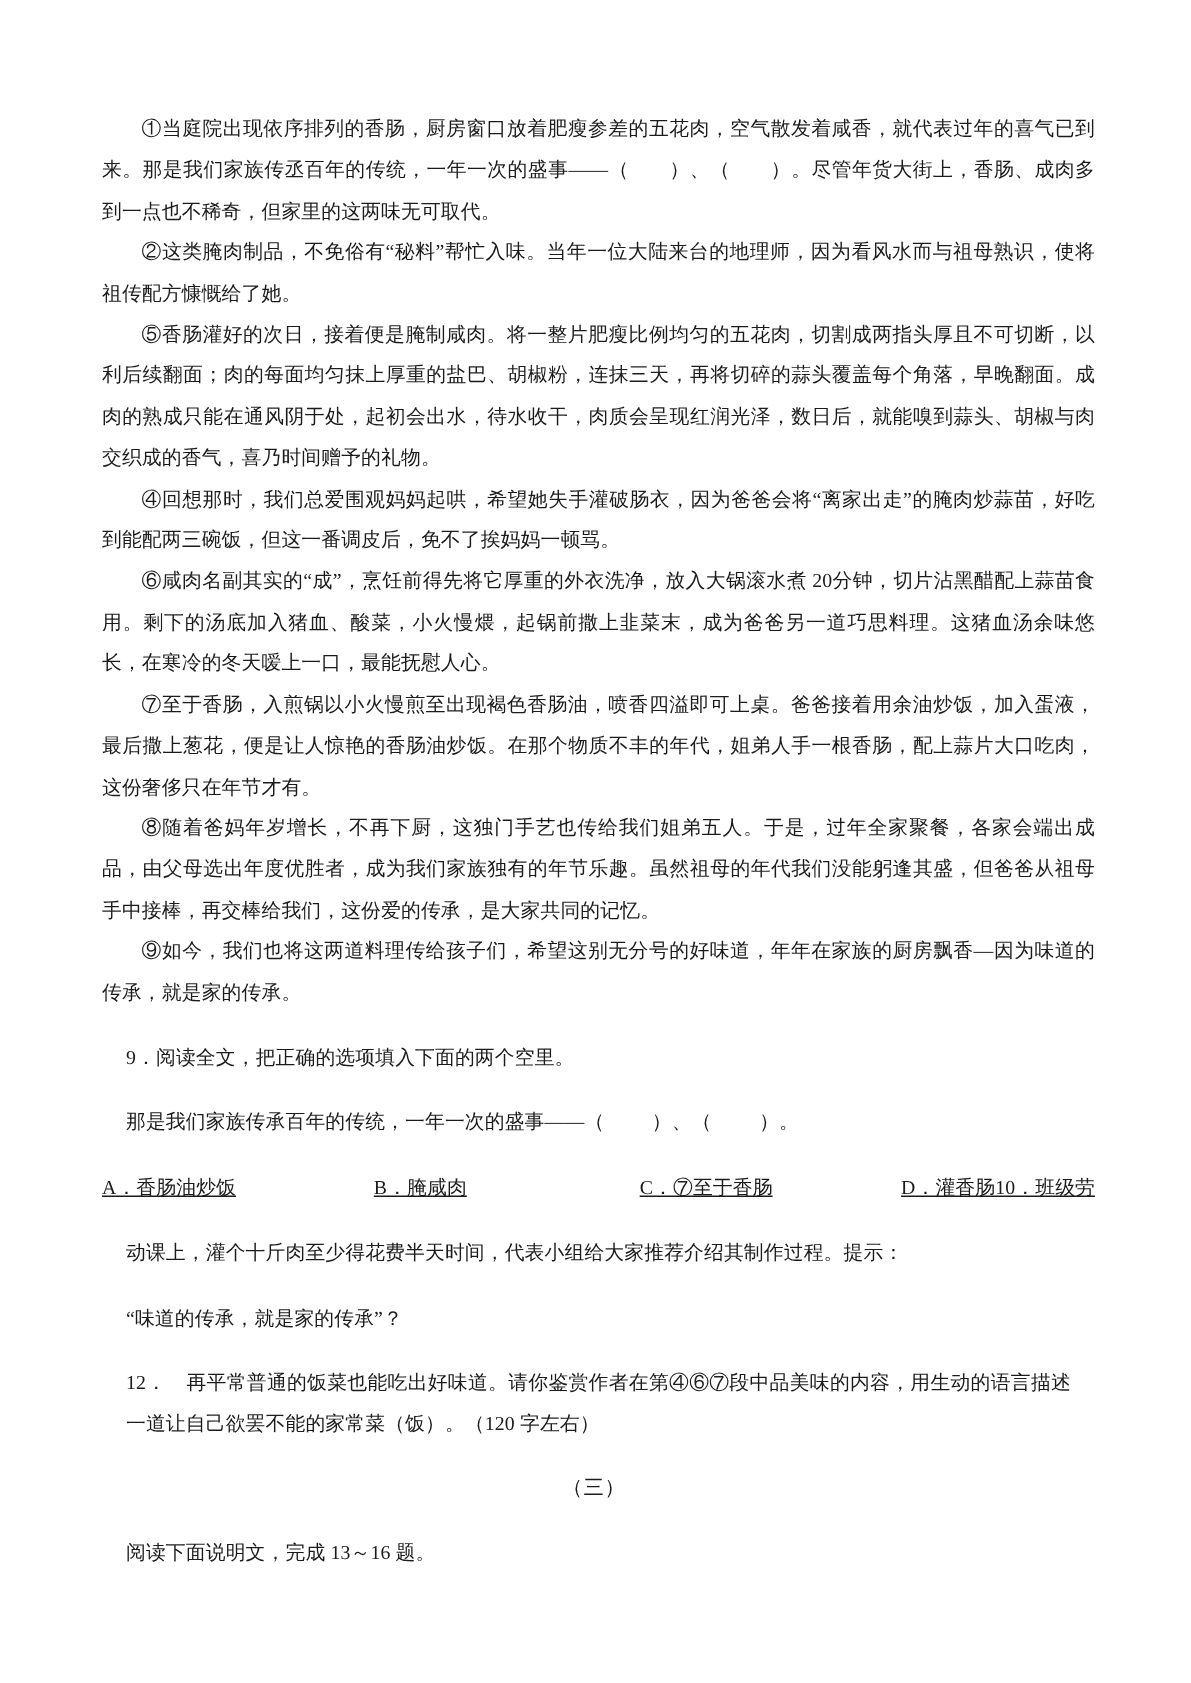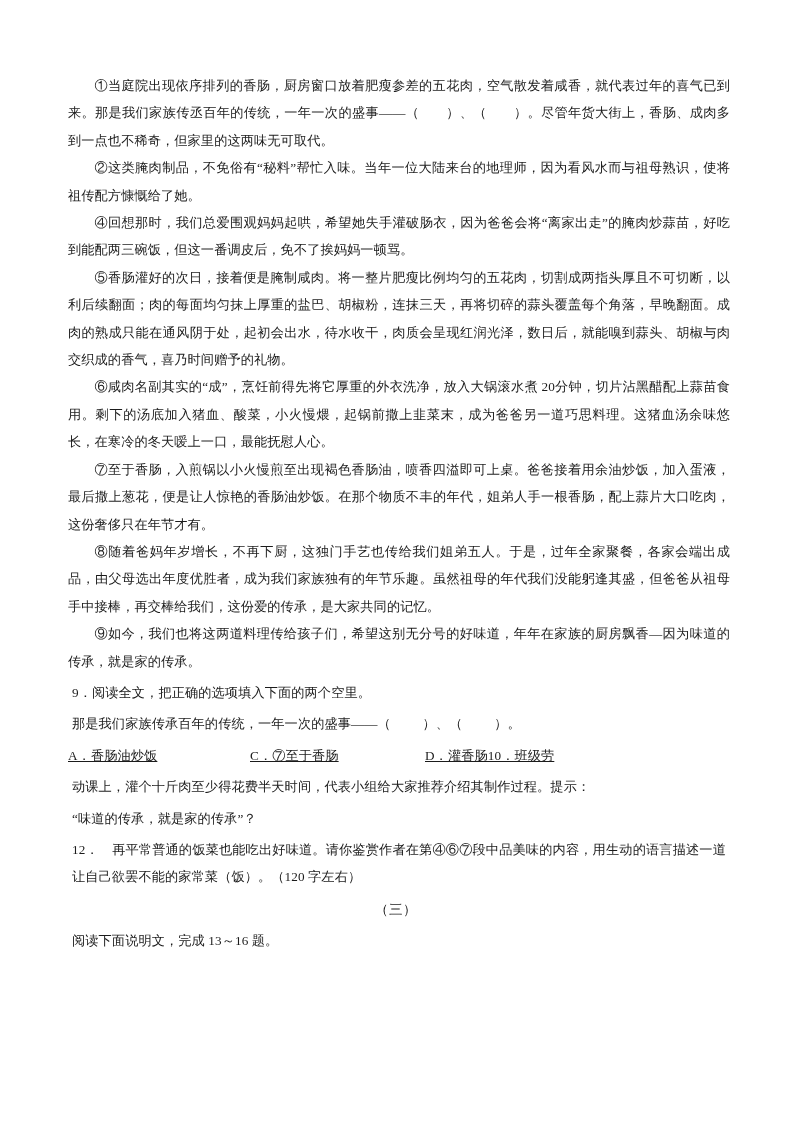--- a/index.html
+++ b/index.html
@@ -31,21 +31,21 @@
     font-size: 13.2px;
     line-height: 27.4px;
     text-align: justify;
     text-justify: inter-ideograph;
     text-indent: 2em;
     letter-spacing: 0.1px;
     word-break: break-all;
   }
   
   .q-line {
-    margin: 4px;
+    margin: 16px;
     font-size: 13.2px;
     line-height: 27.4px;
     text-align: justify;
     text-justify: inter-ideograph;
     text-indent: 0;
     letter-spacing: 0.1px;
     word-break: break-all;
   }
   .q-block {
     margin-top: 2px;
@@ -80,36 +80,37 @@
 </style>
 </head>
 <body>
 
 <div class="page">
   <div class="doc-body">
 
     <div>
       <p class="para">①当庭院出现依序排列的香肠，厨房窗口放着肥瘦参差的五花肉，空气散发着咸香，就代表过年的喜气已到来。那是我们家族传丞百年的传统，一年一次的盛事——（　　）、（　　）。尽管年货大街上，香肠、成肉多到一点也不稀奇，但家里的这两味无可取代。</p>
       <p class="para">②这类腌肉制品，不免俗有“秘料”帮忙入味。当年一位大陆来台的地理师，因为看风水而与祖母熟识，使将祖传配方慷慨给了她。</p>
+      <p class="para">⑤香肠灌好的次日，接着便是腌制咸肉。将一整片肥瘦比例均匀的五花肉，切割成两指头厚且不可切断，以利后续翻面；肉的每面均匀抹上厚重的盐巴、胡椒粉，连抹三天，再将切碎的蒜头覆盖每个角落，早晚翻面。成肉的熟成只能在通风阴于处，起初会出水，待水收干，肉质会呈现红润光泽，数日后，就能嗅到蒜头、胡椒与肉交织成的香气，喜乃时间赠予的礼物。</p>
       <p class="para">④回想那时，我们总爱围观妈妈起哄，希望她失手灌破肠衣，因为爸爸会将“离家出走”的腌肉炒蒜苗，好吃到能配两三碗饭，但这一番调皮后，免不了挨妈妈一顿骂。</p>
-      <p class="para">⑤香肠灌好的次日，接着便是腌制咸肉。将一整片肥瘦比例均匀的五花肉，切割成两指头厚且不可切断，以利后续翻面；肉的每面均匀抹上厚重的盐巴、胡椒粉，连抹三天，再将切碎的蒜头覆盖每个角落，早晚翻面。成肉的熟成只能在通风阴于处，起初会出水，待水收干，肉质会呈现红润光泽，数日后，就能嗅到蒜头、胡椒与肉交织成的香气，喜乃时间赠予的礼物。</p>
       <p class="para">⑥咸肉名副其实的“成”，烹饪前得先将它厚重的外衣洗净，放入大锅滚水煮 20分钟，切片沾黑醋配上蒜苗食用。剩下的汤底加入猪血、酸菜，小火慢煨，起锅前撒上韭菜末，成为爸爸另一道巧思料理。这猪血汤余味悠长，在寒冷的冬天嗳上一口，最能抚慰人心。</p>
       <p class="para">⑦至于香肠，入煎锅以小火慢煎至出现褐色香肠油，喷香四溢即可上桌。爸爸接着用余油炒饭，加入蛋液，最后撒上葱花，便是让人惊艳的香肠油炒饭。在那个物质不丰的年代，姐弟人手一根香肠，配上蒜片大口吃肉，这份奢侈只在年节才有。</p>
       <p class="para">⑧随着爸妈年岁增长，不再下厨，这独门手艺也传给我们姐弟五人。于是，过年全家聚餐，各家会端出成品，由父母选出年度优胜者，成为我们家族独有的年节乐趣。虽然祖母的年代我们没能躬逢其盛，但爸爸从祖母手中接棒，再交棒给我们，这份爱的传承，是大家共同的记忆。</p>
       <p class="para">⑨如今，我们也将这两道料理传给孩子们，希望这别无分号的好味道，年年在家族的厨房飘香—因为味道的传承，就是家的传承。</p>
     </div>
 
     <div class="q-block">
 
       <p class="q-line">9．阅读全文，把正确的选项填入下面的两个空里。</p>
 
       <p class="q-line"><span>那是我们家族传承百年的传统，一年一次的盛事——（</span><span class="blank-gap"></span><span>）、（</span><span class="blank-gap"></span><span>）。</span></p>
 
       <div class="options-row">
         <span class="opt opt-a">A．香肠油炒饭</span>
+        <span class="opt opt-b">B．腌咸肉</span>
         <span class="opt opt-c">C．⑦至于香肠</span>
         <span class="opt opt-d">D．灌香肠10．班级劳</span>
       </div>
 
       <p class="q-line">动课上，灌个十斤肉至少得花费半天时间，代表小组给大家推荐介绍其制作过程。提示：</p>
 
 
       <p class="q-line">“味道的传承，就是家的传承”？</p>
 
       <p class="q-line">12．　再平常普通的饭菜也能吃出好味道。请你鉴赏作者在第④⑥⑦段中品美味的内容，用生动的语言描述一道让自己欲罢不能的家常菜（饭）。（120 字左右）</p>

